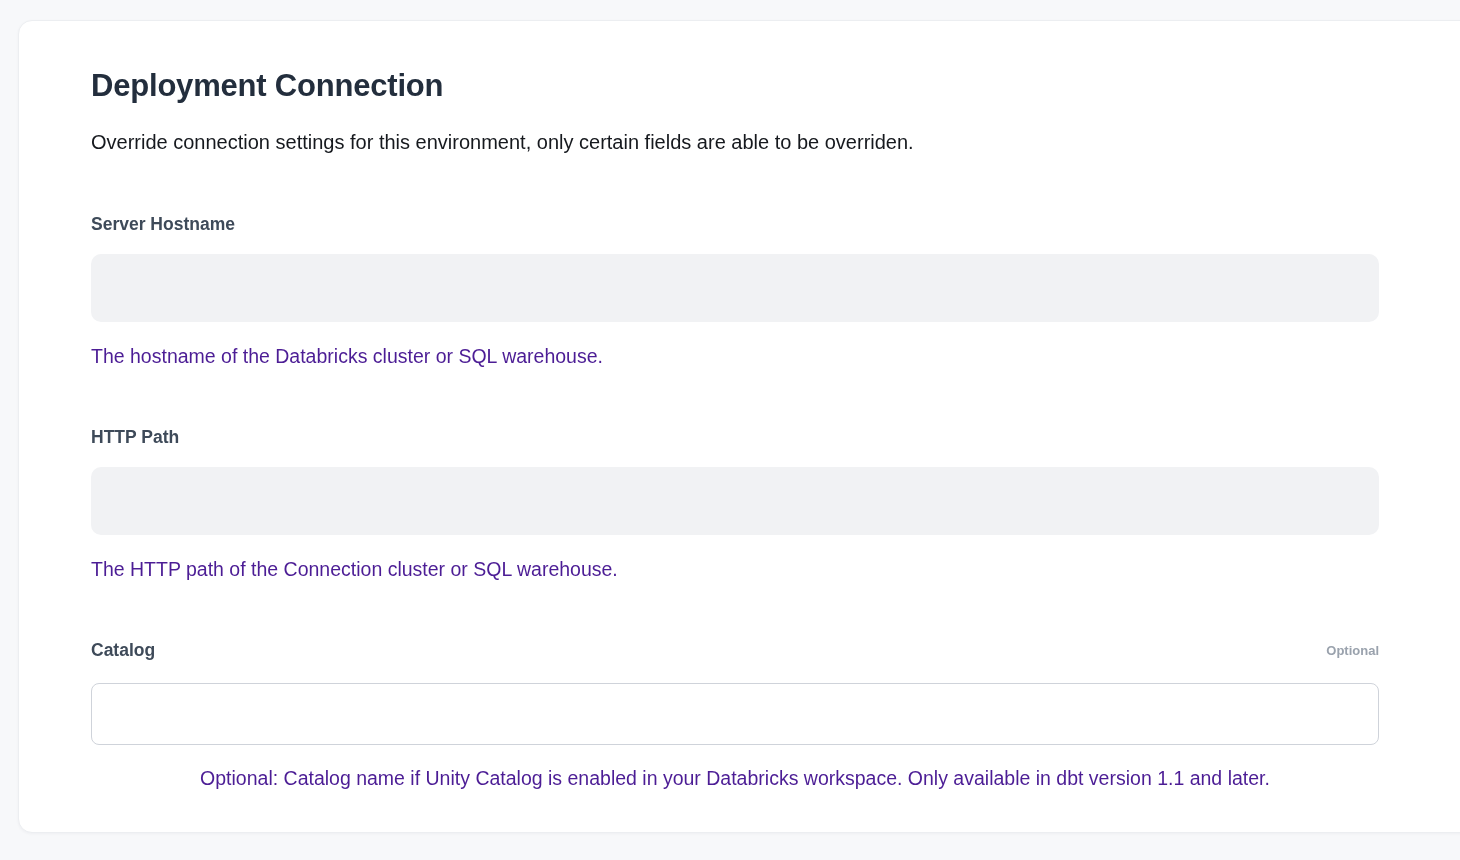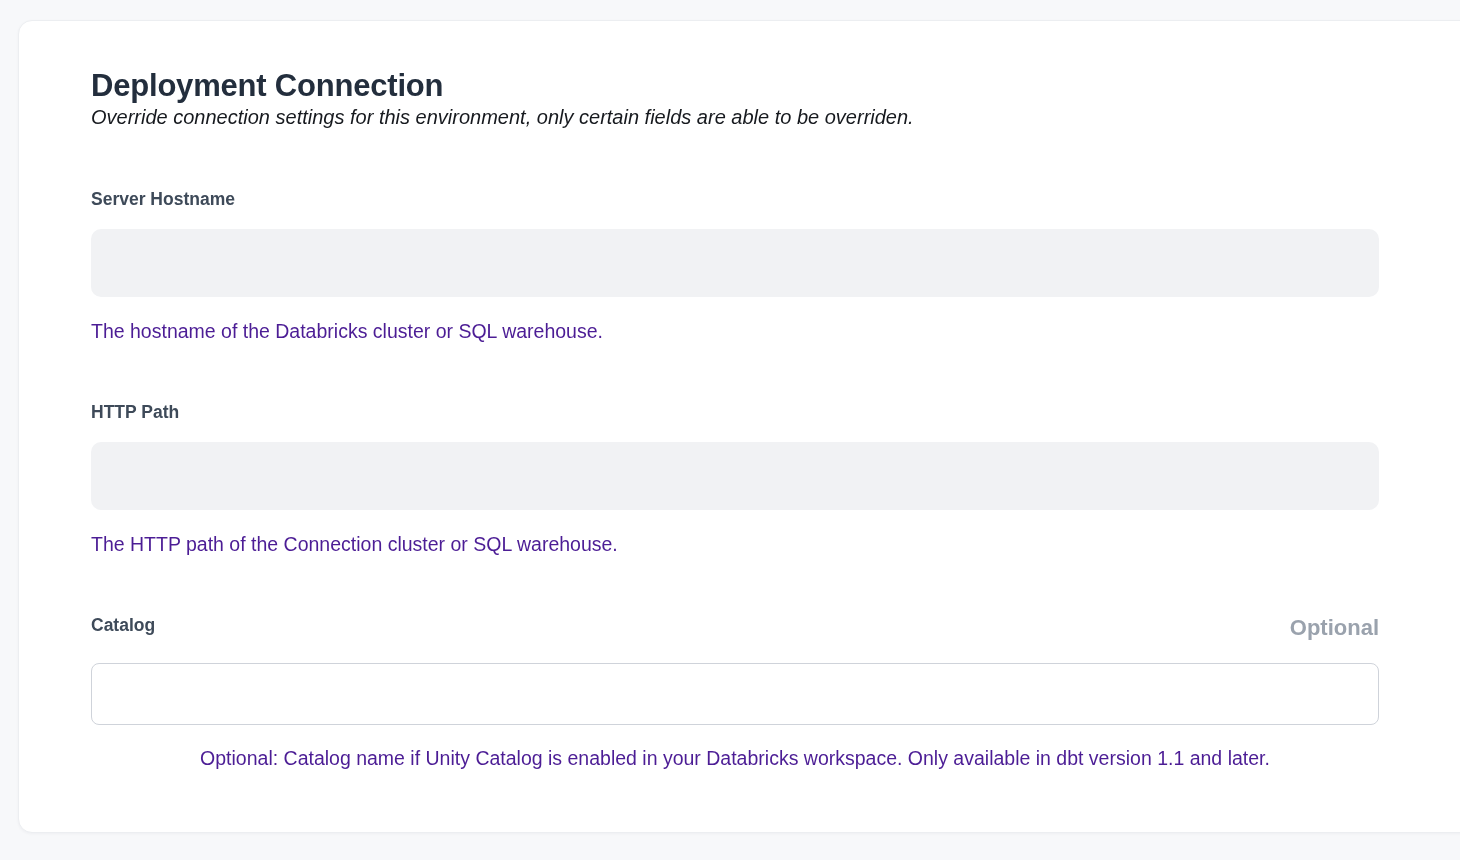--- a/index.html
+++ b/index.html
@@ -29,38 +29,38 @@
     width: 1288px;           
   }
   .page-title {
     font-size: 31px;
     font-weight: 700;
     color: #232e3d;
     letter-spacing: -0.2px;
     line-height: 1.15;
   }
   .page-subtitle {
+    margin-top: 25px;
     font-size: 20px;
     color: #16191e;
     line-height: 1.3;
-    font-style: italic;
   }
   .field-group { margin-top: 59px; }
   .label-row {
     display: flex;
-    align-items: flex-start;
+    align-items: center;
     justify-content: space-between;
   }
   .field-label {
     font-size: 17.5px;
     font-weight: 700;
     color: #3e4a59;
   }
   .optional-tag {
-    font-size: 22px;
+    font-size: 13px;
     font-weight: 600;
     color: #9aa2ad;
   }
   .text-input {
     display: block;
     width: 100%;
     margin-top: 19px;
     font-family: "Liberation Sans", sans-serif;
     font-size: 19px;
     color: #232e3d;

